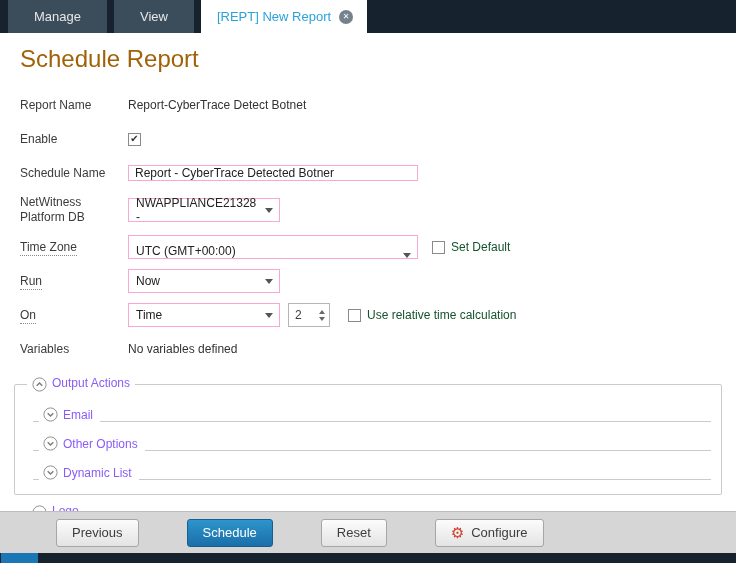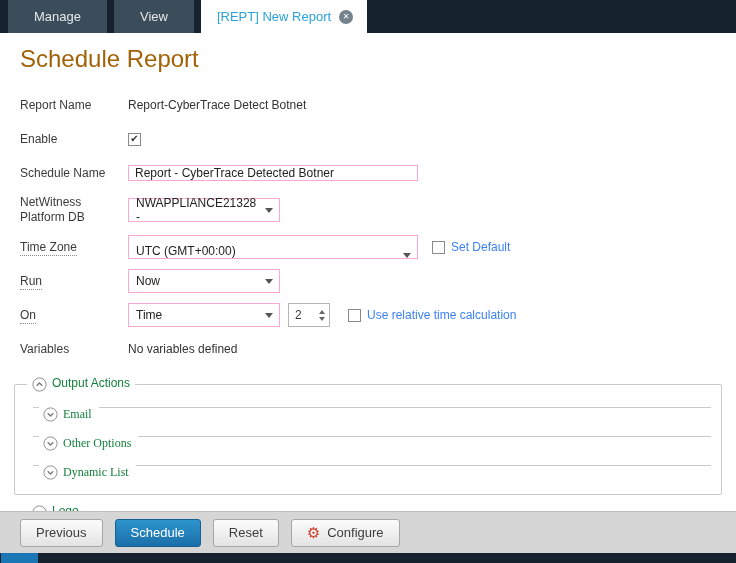--- a/index.html
+++ b/index.html
@@ -29,37 +29,37 @@
   .caret { width:0; height:0; border-left:4px solid transparent; border-right:4px solid transparent; border-top:5px solid #555555; margin-left:8px; flex-shrink:0; }
   .w290 { width:290px;align-items:flex-end; } .w152 { width:152px; } .w74 { width:74px; }
 
   .spin { width:42px; height:24px; border:1px solid #b5b5b5; background:#fff; display:inline-flex; align-items:center; justify-content:space-between; padding:0 4px 0 6px; margin:0 8px; cursor:text; }
   .arrows { display:flex; flex-direction:column; gap:3px; align-items:center; }
   .arrow-up { width:0; height:0; border-left:3.5px solid transparent; border-right:3.5px solid transparent; border-bottom:4.5px solid #666; cursor:pointer; }
   .arrow-down { width:0; height:0; border-left:3.5px solid transparent; border-right:3.5px solid transparent; border-top:4.5px solid #666; cursor:pointer; }
 
   .cb { width:13px; height:13px; border:1px solid #8a8a8a; background:#ffffff; display:inline-flex; align-items:center; justify-content:center; flex-shrink:0; cursor:pointer; }
   .cb .check { font-size:10px; color:#333333; line-height:1; margin-top:-1px; }
-  .cb-label { margin-left:6px; color:#3b82f6; }
+  .cb-label { margin-left:6px; color:#14532d; }
   .ml14 { margin-left:14px; } .ml10 { margin-left:10px; }
 
   
   fieldset.section { min-inline-size:0; border:1px solid #cacaca; border-radius:2px; margin:14px 0 0 0; padding:0 10px 14px 10px; }
   fieldset.section.logo-section { margin-top:8px; padding-bottom:8px; }
   .section-legend { padding:0 5px; margin-left:2px; cursor:pointer; }
-  .sec-lbl { font-size:12px; color:#15803d; vertical-align:2px; margin-left:5px; }
+  .sec-lbl { font-size:12px; color:#8b5cf6; vertical-align:2px; margin-left:5px; }
   .chev { vertical-align:-3px; }
-  .sub-row { display:flex; align-items:flex-start; margin:14px 0 0 8px; cursor:pointer;font-family:Liberation Serif, serif; }
+  .sub-row { display:flex; align-items:flex-end; margin:14px 0 0 8px; cursor:pointer; }
   .sub-row .pre { width:6px; border-top:1px solid #cacaca; margin-right:4px; }
   .sub-row .post { flex:1; border-top:1px solid #cacaca; margin-left:7px; }
   .sub-row .sec-lbl { vertical-align:0; }
 
   
   .btnbar { height:42px; background:#d6d6d6; border-top:1px solid #bdbdbd; display:flex; align-items:center; padding-left:20px; gap:12px; flex-shrink:0; }
-  .btn { height:28px; padding:0 15px; border:1px solid #a6a6a6; border-radius:3px; background:linear-gradient(#fcfcfc,#e3e3e3); font-size:13px; color:#3d3d3d; display:inline-flex; align-items:center; gap:7px; cursor:pointer; font-family:inherit; }
+  .btn { height:28px; padding:0 15px; border:1px solid #a6a6a6; border-radius:3px; background:linear-gradient(#fcfcfc,#e3e3e3); font-size:13px; color:#3d3d3d; display:inline-flex; align-items:center; gap:7px; cursor:pointer; font-family:inherit;margin-left:36px; }
   .btn.primary { background:linear-gradient(#2d94cd,#1b6fa9); border-color:#175f92; color:#ffffff; }
   .gear { color:#cf3b2a; font-size:15px; line-height:1; }
 
   
   .footer { height:10px; background:#16222e; flex-shrink:0; display:flex; }
   .footer-blue { width:37px; height:100%; background:#1b76b5; margin-left:1px; }
 </style>
 </head>
 <body>
 

